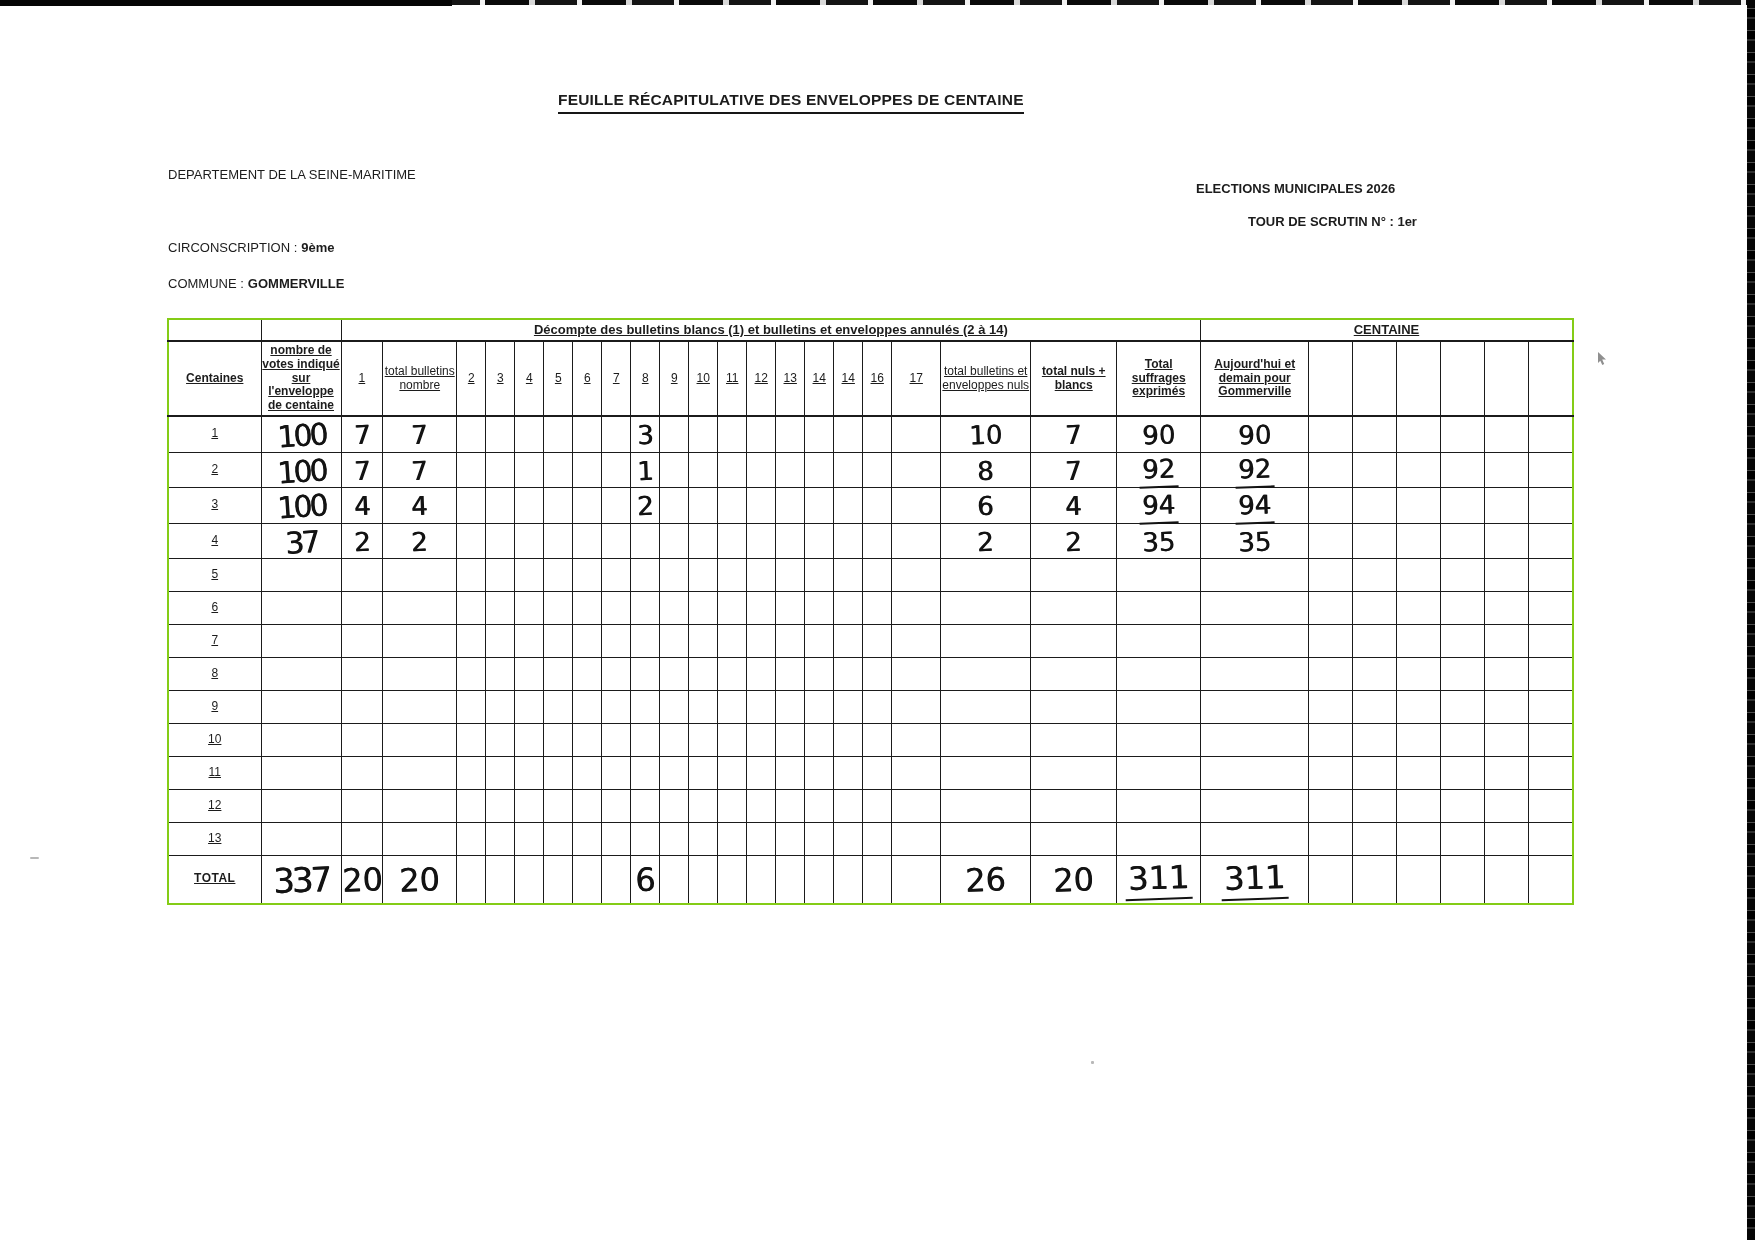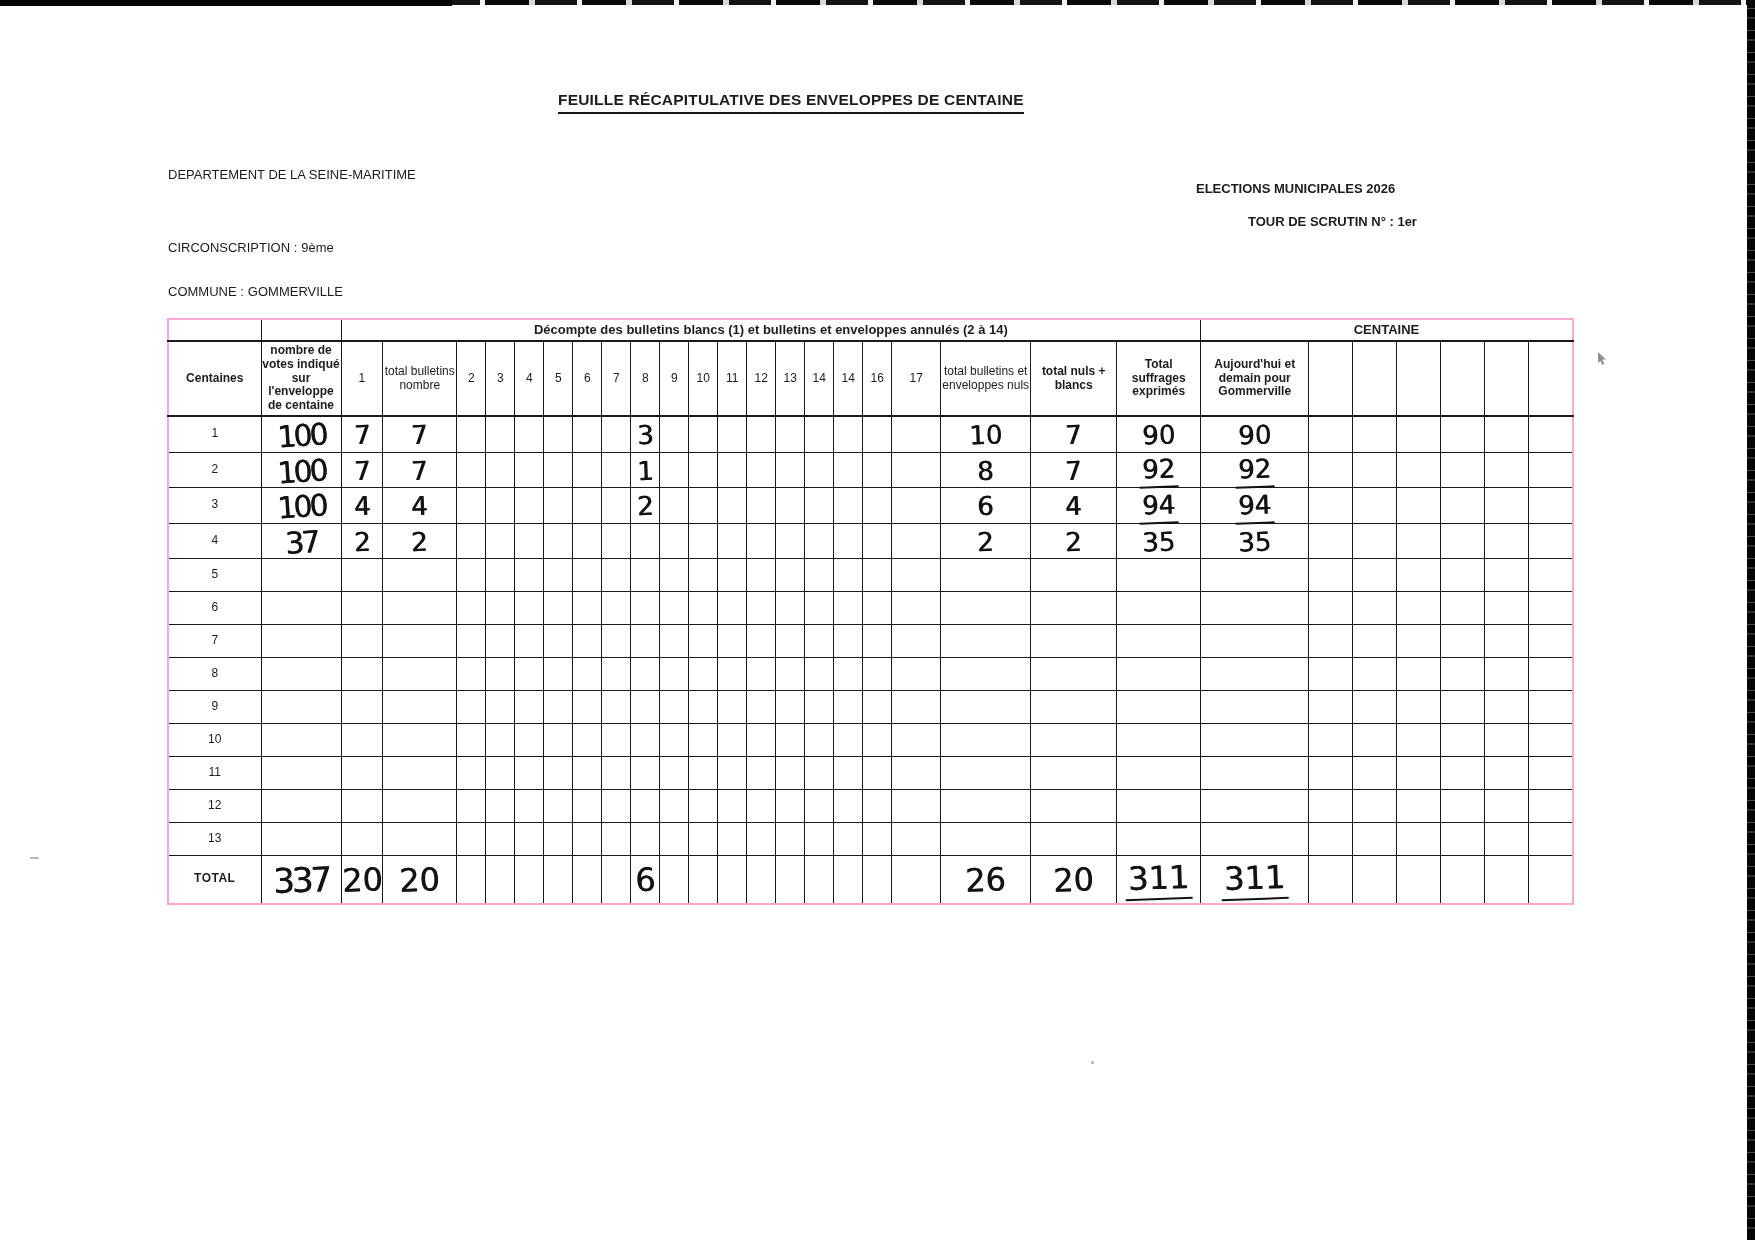--- a/index.html
+++ b/index.html
@@ -18,26 +18,27 @@
     background:repeating-linear-gradient(0deg,#060606 0 11px,#2e2e2e 11px 13px,#000 13px 21px,#4a4a4a 21px 22px);
   }
   .speck{position:absolute;background:#b8b8b8;border-radius:1px;}
   .cursor-speck{position:absolute;left:1596px;top:352px;width:12px;height:14px;}
   
   .title{
     position:absolute;left:558px;top:91px;font-size:15.5px;font-weight:bold;
     letter-spacing:.2px;border-bottom:2px solid #161616;padding-bottom:3px;white-space:nowrap;
   }
   .meta{position:absolute;font-size:13px;white-space:nowrap;}
-  .meta .val{font-weight:normal;margin-left:4px;}
+  .meta .val{font-weight:bold;margin-left:4px;}
   .bold{font-weight:bold;}
   
   table.recap{
     position:absolute;left:167px;top:318px;border-collapse:collapse;table-layout:fixed;
-    border:2px solid #f9a8d4;
+    border:2px solid #84cc16;
+    text-decoration:underline;
   }
   table.recap td{
     border:1px solid #1b1b1b;padding:0;text-align:center;vertical-align:middle;
     font-size:12px;line-height:1.15;overflow:visible;
   }
   tr.band-row{height:22px;}
   tr.band-row td{font-size:13px;font-weight:bold;border-bottom-width:2px;}
   tr.header-row{height:75px;}
   tr.header-row td{border-bottom-width:2px;}
   td.h-small{font-size:10.5px;font-weight:bold;line-height:1.2;}
@@ -69,21 +70,21 @@
   <svg width="12" height="14" viewBox="0 0 12 14">
       <path d="M2,0 L10,7.5 L6.2,7.6 L8.2,12 L6.3,13 L4.3,8.7 L2,11 Z" fill="#8f8f8f"></path>
     </svg>
 </div>
 
 <div class="title">FEUILLE RÉCAPITULATIVE DES ENVELOPPES DE CENTAINE</div>
 <div class="meta" style="left:168px;top:167px;">DEPARTEMENT DE LA SEINE-MARITIME</div>
 <div class="meta bold" style="left:1196px;top:181px;">ELECTIONS MUNICIPALES 2026</div>
 <div class="meta bold" style="left:1248px;top:214px;">TOUR DE SCRUTIN N° : 1er</div>
 <div class="meta" style="left:168px;top:240px;"><span>CIRCONSCRIPTION :</span><span class="val">9ème</span></div>
-<div class="meta" style="left:168px;top:284px;"><span>COMMUNE :</span><span class="val">GOMMERVILLE</span></div>
+<div class="meta" style="left:168px;top:276px;"><span>COMMUNE :</span><span class="val">GOMMERVILLE</span></div>
 
 <table class="recap">
   <colgroup>
     <col style="width:93px">
       <col style="width:80px">
       <col style="width:34px">
       <col style="width:74px">
     <col style="width:29px">
       <col style="width:29px">
       <col style="width:29px">

